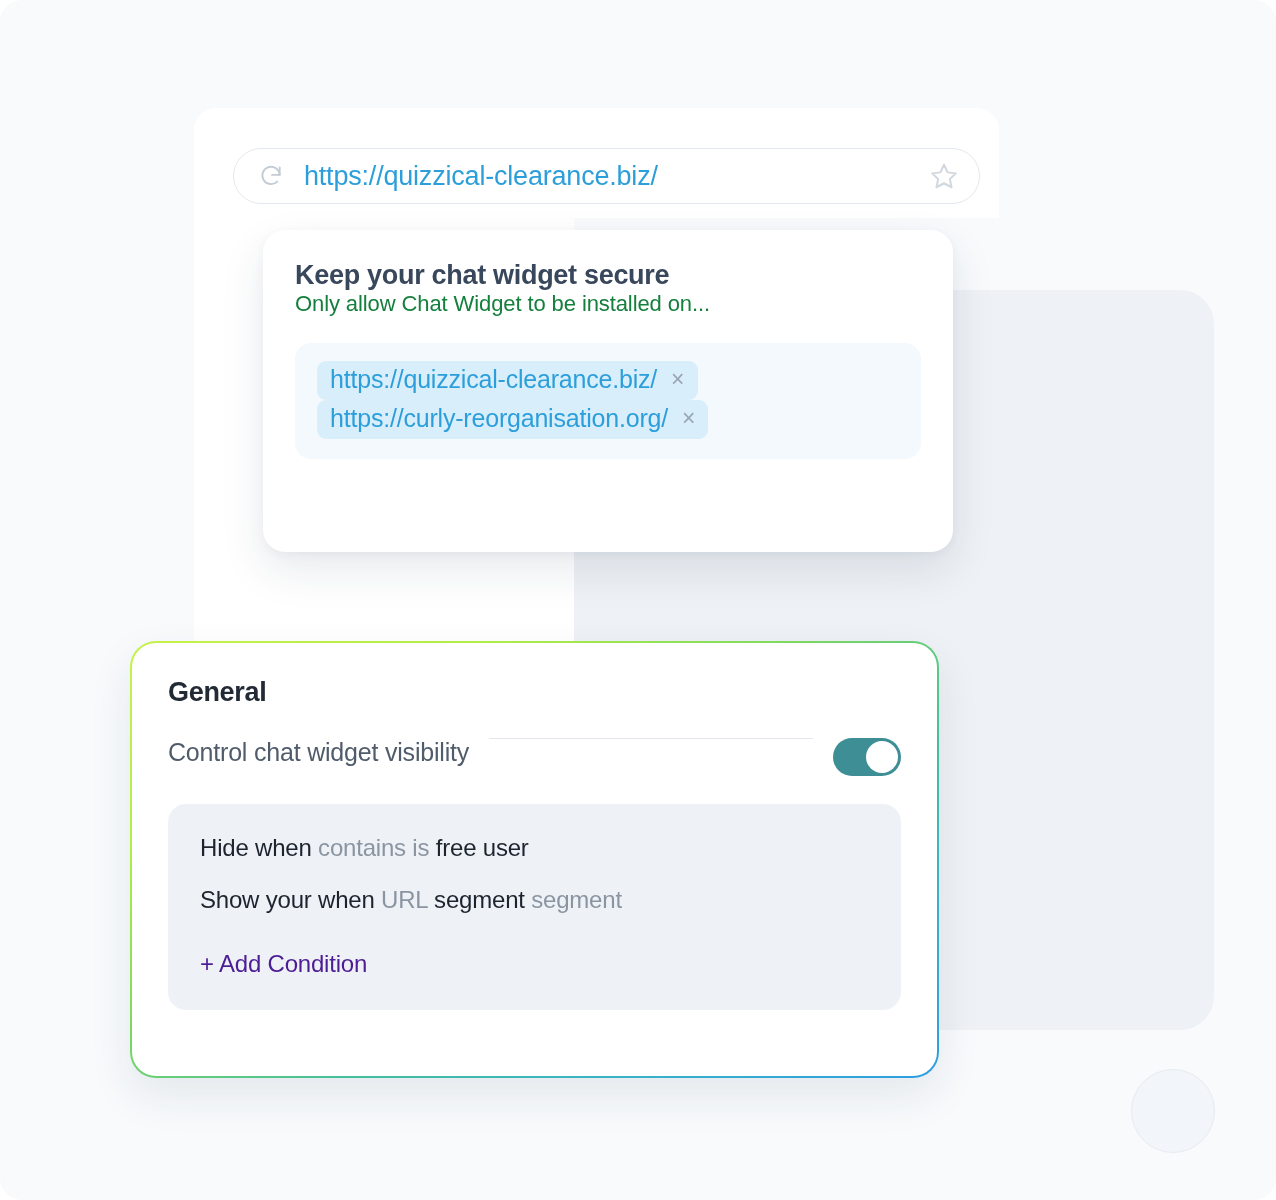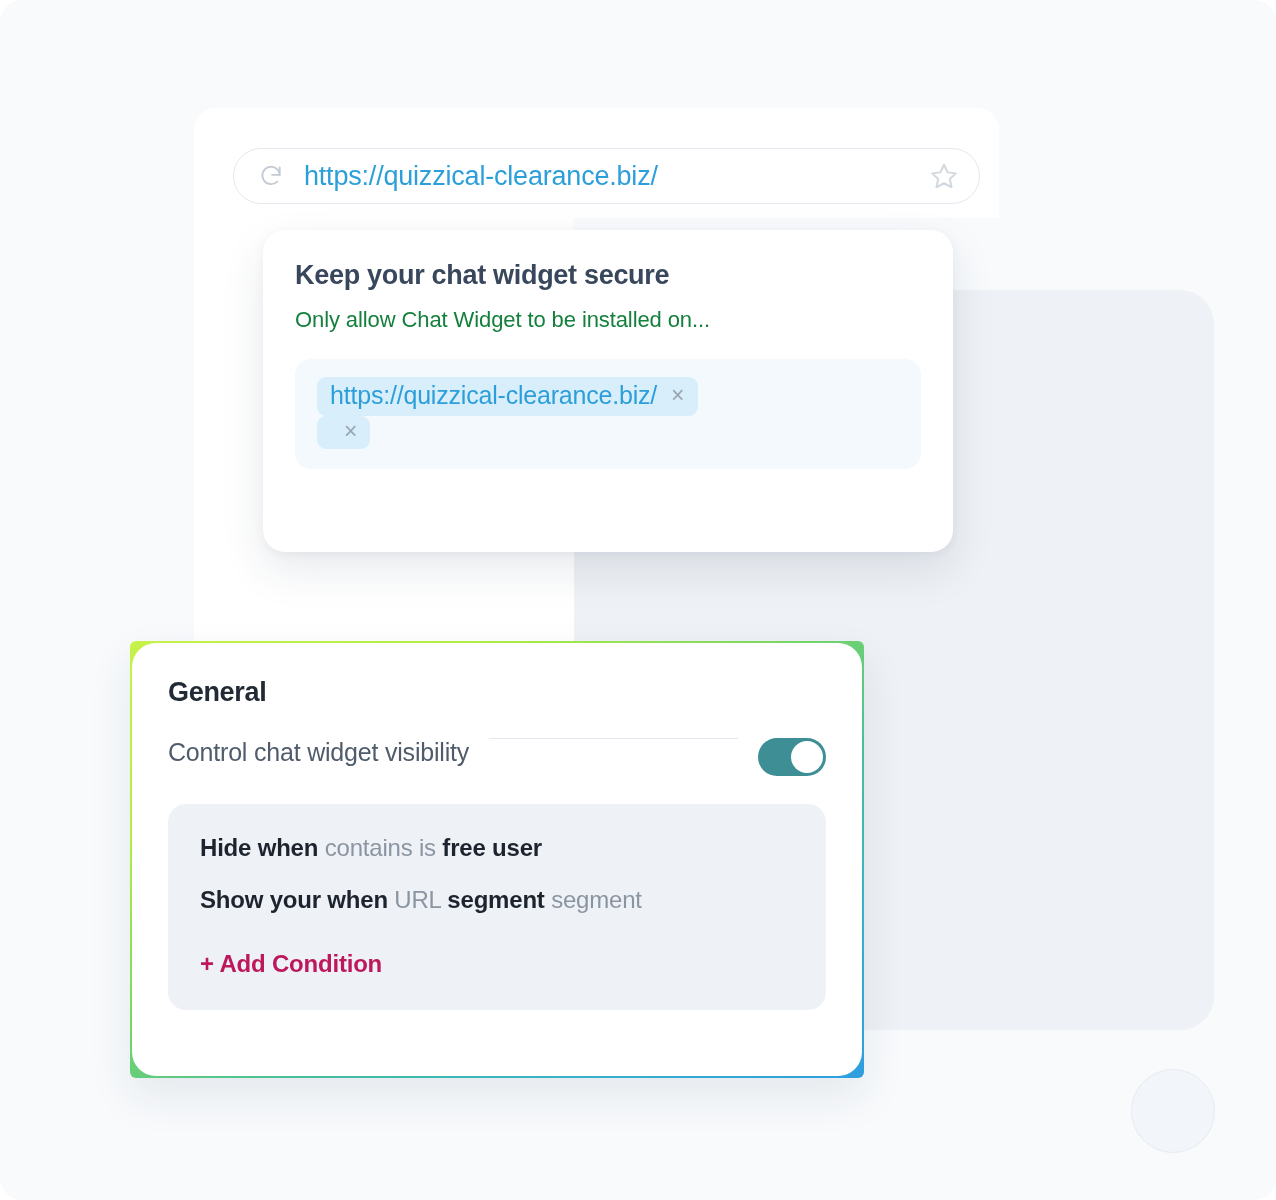--- a/index.html
+++ b/index.html
@@ -108,21 +108,20 @@
     border-radius: 22px;
     box-shadow: 0 18px 44px rgba(33, 50, 75, 0.10),
                 0 3px 10px rgba(33, 50, 75, 0.05);
     padding: 30px 32px;
   }
   .secure-title {
     font-size: 27px;
     font-weight: bold;
     color: #38475b;
     letter-spacing: -0.3px;
-    margin-bottom: 16px;
   }
   .secure-sub {
     font-size: 22px;
     color: #15803d;
     letter-spacing: -0.1px;
     margin-bottom: 26px;
   }
   .url-list {
     background: #f3f9fd;
     border-radius: 16px;
@@ -148,23 +147,23 @@
     color: #9aa6b2;
     line-height: 1;
     cursor: pointer;
   }
 
   
   .general-card-wrap {
     position: absolute;
     left: 130px;
     top: 641px;
-    width: 734px;
+    width: 809px;
     height: 437px;
-    border-radius: 6px;
+    border-radius: 26px;
     padding: 2px;
     background: linear-gradient(150deg,
        #c6f24a 0%, #b2ee45 22%, #7fd95f 42%,
        #46bf9b 62%, #37b2c9 80%, #2e9ee0 100%);
     box-shadow: 0 18px 44px rgba(33, 50, 75, 0.09);
   }
   .general-card {
     width: 100%;
     height: 100%;
     background: #ffffff;
@@ -220,27 +219,27 @@
     padding: 30px 32px 32px 32px;
   }
   .condition-line {
     font-size: 24px;
     color: #8b95a1;
     letter-spacing: -0.2px;
     margin-bottom: 24px;
   }
   .condition-line b {
     color: #1d242e;
-    font-weight: bold;
+    font-weight: normal;
   }
   .add-condition {
     display: inline-block;
     font-size: 24px;
-    font-weight: bold;
-    color: #be185d;
+    font-weight: normal;
+    color: #4c1d95;
     letter-spacing: -0.2px;
     cursor: pointer;
     margin-top: 12px;
   }
 </style>
 </head>
 <body>
 
 <div id="stage">
 
@@ -267,20 +266,21 @@
 
   <div class="secure-card">
     <div class="secure-title">Keep your chat widget secure</div>
     <div class="secure-sub">Only allow Chat Widget to be installed on...</div>
     <div class="url-list">
       <div><span class="url-chip">
         <span class="url-chip-text">https://quizzical-clearance.biz/</span>
         <span class="url-chip-x">×</span>
       </span></div>
       <div><span class="url-chip">
+        <span class="url-chip-text">https://curly-reorganisation.org/</span>
         <span class="url-chip-x">×</span>
       </span></div>
     </div>
   </div>
 
   <div class="general-card-wrap">
     <div class="general-card">
       <div class="general-title">General</div>
 
       <div class="visibility-row">

